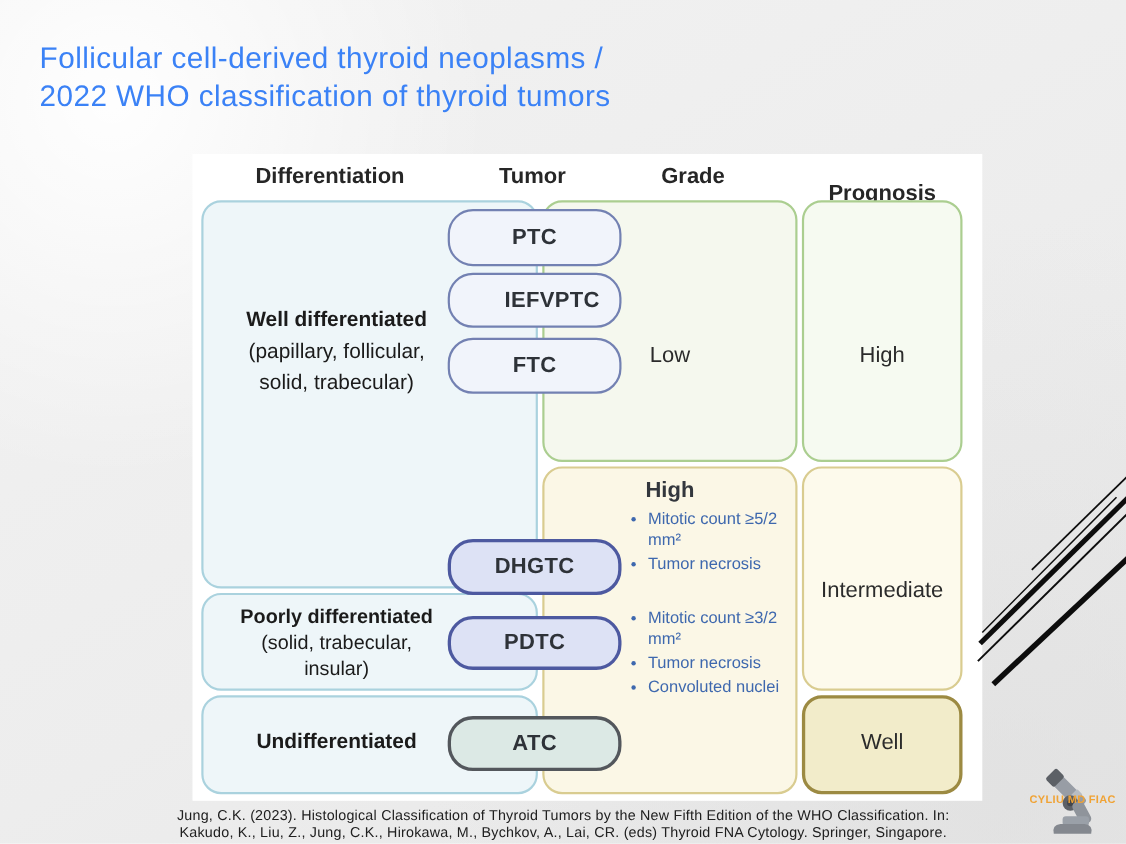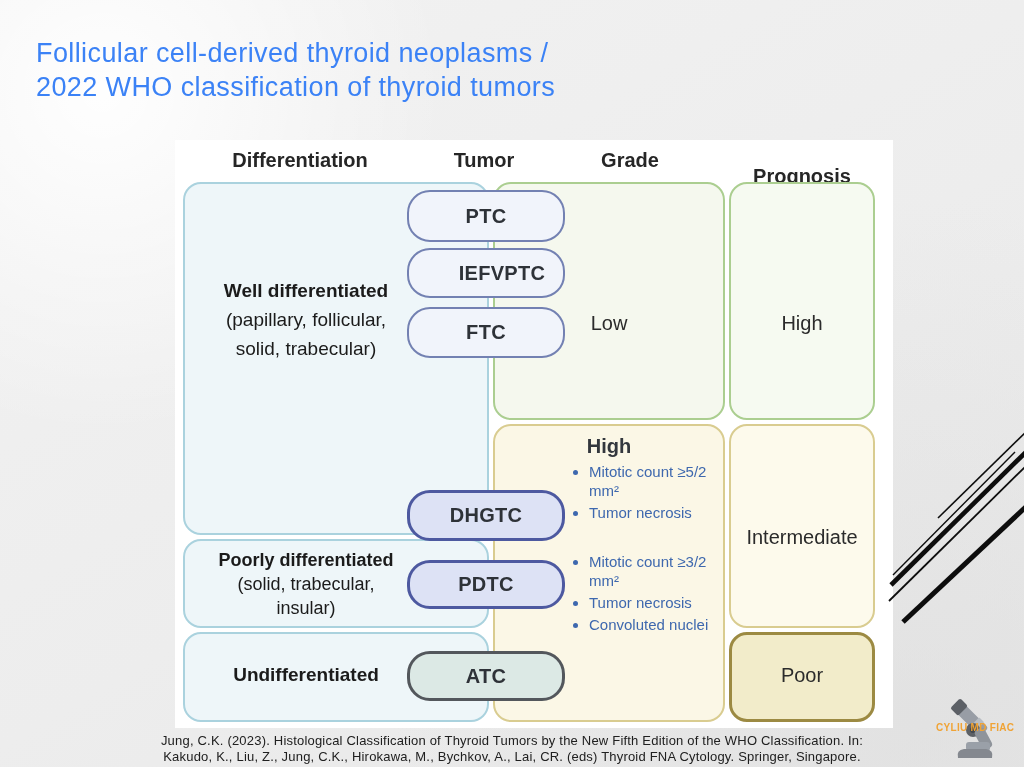--- a/index.html
+++ b/index.html
@@ -144,21 +144,21 @@
     <li>Tumor necrosis</li>
   </ul>
   <ul class="bullets bul-2">
     <li>Mitotic count ≥3/2 mm²</li>
     <li>Tumor necrosis</li>
     <li>Convoluted nuclei</li>
   </ul>
 
   <div class="prog-text prog-good">High</div>
   <div class="prog-text prog-inter">Intermediate</div>
-  <div class="prog-text prog-poor">Poor</div>
+  <div class="prog-text prog-poor">Well</div>
 </div>
 
 <svg class="streaks" viewBox="0 0 144 240" preserveAspectRatio="none">
   <line x1="58" y1="103" x2="150" y2="13" stroke="#0d0d0d" stroke-width="1.6"></line>
   <line x1="11" y1="170" x2="150" y2="33" stroke="#0d0d0d" stroke-width="4.6"></line>
   <line x1="13" y1="160" x2="135" y2="37" stroke="#0d0d0d" stroke-width="1.4"></line>
   <line x1="9" y1="186" x2="150" y2="47" stroke="#0d0d0d" stroke-width="1.8"></line>
   <line x1="23" y1="207" x2="150" y2="88" stroke="#0d0d0d" stroke-width="5"></line>
 </svg>
 

